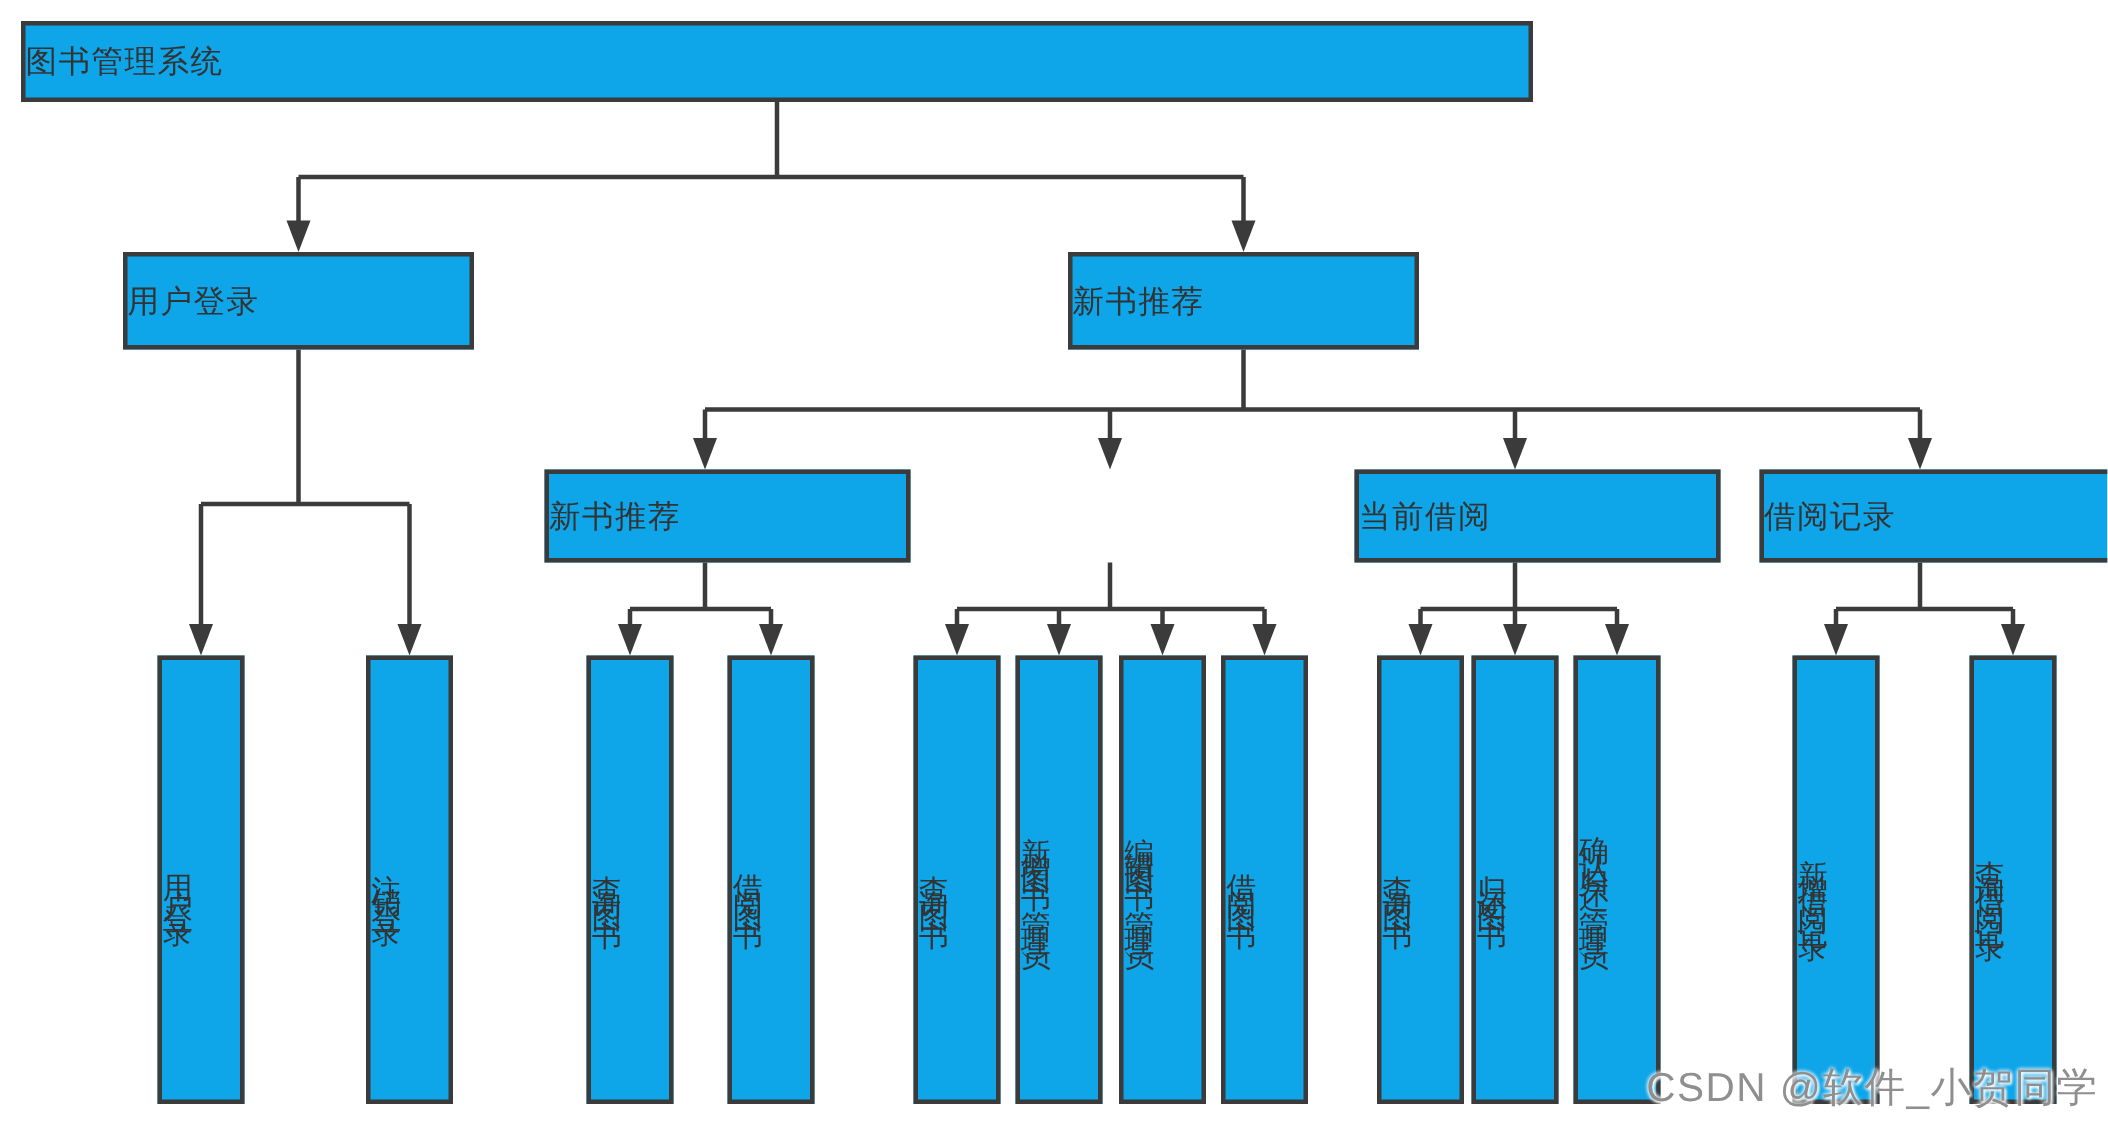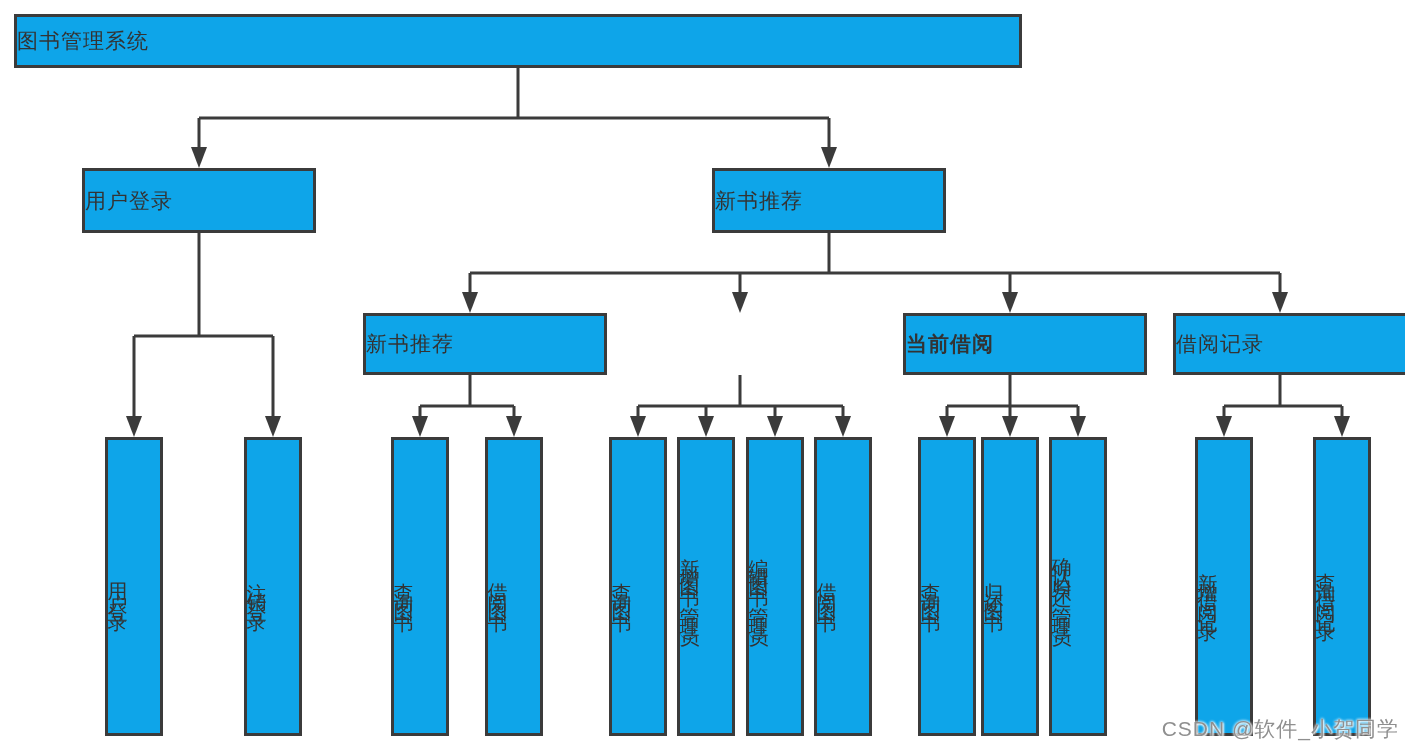--- a/index.html
+++ b/index.html
@@ -28,21 +28,21 @@
     color: #333333;
     z-index: 1;
   }
   .hnode { font-size: 21px; letter-spacing: 1px; }
   .root { left: 14px; top: 14px; width: 1008px; height: 54px; }
   .l2a  { left: 82px;  top: 168px; width: 234px; height: 65px; }
   .l2b  { left: 712px; top: 168px; width: 234px; height: 65px; }
   .l3   { top: 313px; width: 244px; height: 62px; }
   .l3a  { left: 363px; }
   .l3b  { left: 633px; }
-  .l3c  { left: 903px; font-weight: bold; }
+  .l3c  { left: 903px; }
   .l3d  { left: 1173px; }
   .leaf { top: 437px; width: 58px; height: 299px; }
   .vtext {
     writing-mode: vertical-rl;
     text-orientation: mixed;
     font-size: 20px;
     letter-spacing: 10px;
     line-height: 1;
     color: #333333;
     white-space: nowrap;
@@ -57,21 +57,21 @@
   .leaf8  { left: 814px; }
   .leaf9  { left: 918px; }
   .leaf10 { left: 981px; }
   .leaf11 { left: 1049px; }
   .leaf12 { left: 1195px; }
   .leaf13 { left: 1313px; }
   #watermark {
     position: absolute;
     right: 6px;
     bottom: 4px;
-    font-size: 21px;
+    font-size: 27px;
     color: #8f8f8f;
     text-shadow: 0 0 3px #ffffff, 0 0 3px #ffffff, 1px 1px 2px #ffffff;
     z-index: 2;
     letter-spacing: 1px;
   }
 </style>
 </head>
 <body>
 
 <div id="canvas">

